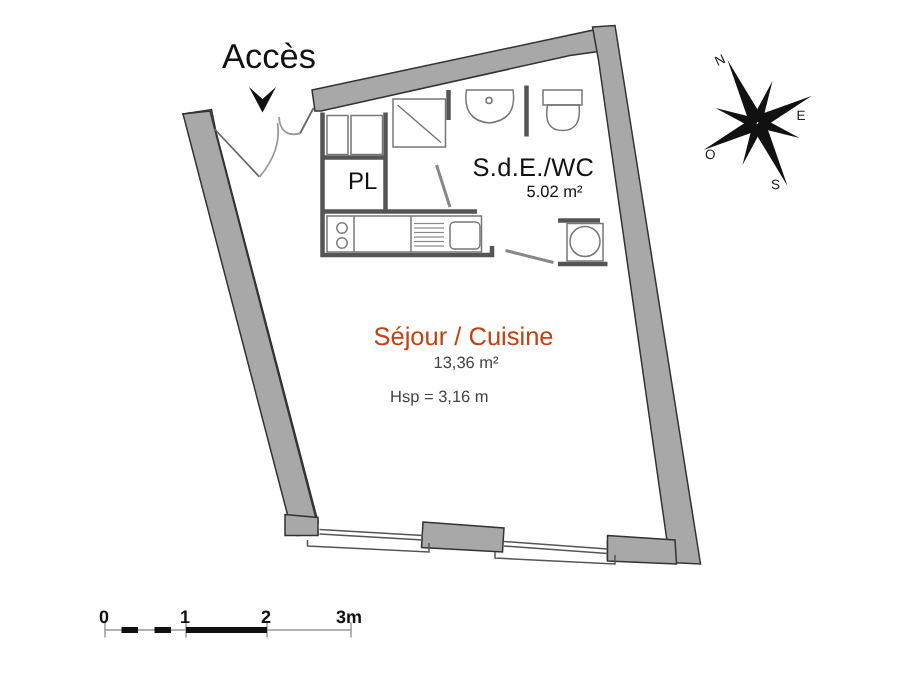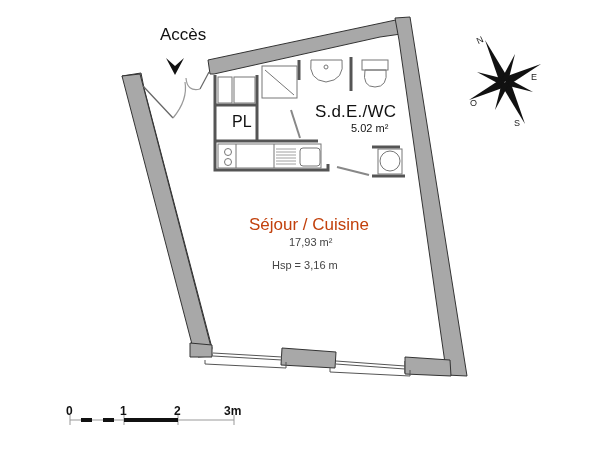--- a/index.html
+++ b/index.html
@@ -1,26 +1,26 @@
 <!DOCTYPE html>
 <html><head>
 <meta charset="utf-8">
 <style>
   html, body { margin: 0; padding: 0; background: #ffffff; }
   body { width: 600px; height: 450px; position: relative; overflow: hidden;
          font-family: "Liberation Sans", sans-serif; }
   svg { position: absolute; left: 0; top: 0; }
   .lbl { position: absolute; color: #111; white-space: nowrap; line-height: 1; }
-  .acces { left: 148px; top: 26px; font-size: 17px; margin-left: 12px; }
+  .acces { left: 148px; top: 26px; font-size: 23px; }
   .sde { left: 315px; top: 103px; font-size: 17px; letter-spacing: 0.2px; }
   .sde-area { left: 351px; top: 123px; font-size: 11px; }
   .pl { left: 232px; top: 114px; font-size: 16px; }
   .sejour { left: 249px; top: 216px; font-size: 17px; color: #c2410c; }
   .sejour-area { left: 289px; top: 237px; font-size: 11px; color: #444; }
-  .hsp { left: 272px; top: 260px; font-size: 11px; color: #444; }
+  .hsp { left: 260px; top: 260px; font-size: 11px; color: #444; }
   .cmp { font-size: 9px; color: #222; }
   .scale-t { font-size: 12px; font-weight: bold; color: #111; }
 </style>
 </head>
 <body>
 
 <svg width="600" height="450" viewBox="0 0 600 450">
 
   <g fill="#a8a8a8" stroke="#333" stroke-width="1">
 
@@ -129,21 +129,21 @@
     <rect x="103" y="418" width="11" height="4" fill="#111"></rect>
     <rect x="124" y="418" width="54" height="4" fill="#111"></rect>
   </g>
 </svg>
 
 <div class="lbl acces">Accès</div>
 <div class="lbl pl">PL</div>
 <div class="lbl sde">S.d.E./WC</div>
 <div class="lbl sde-area">5.02 m²</div>
 <div class="lbl sejour">Séjour / Cuisine</div>
-<div class="lbl sejour-area">17,93 m²</div>
+<div class="lbl sejour-area">13,36 m²</div>
 <div class="lbl hsp">Hsp =  3,16 m</div>
 
 <div class="lbl cmp" style="left:477px; top:36px; transform:rotate(-25deg);">N</div>
 <div class="lbl cmp" style="left:531px; top:73px;">E</div>
 <div class="lbl cmp" style="left:514px; top:119px;">S</div>
 <div class="lbl cmp" style="left:470px; top:99px;">O</div>
 
 <div class="lbl scale-t" style="left:66px; top:405px;">0</div>
 <div class="lbl scale-t" style="left:120px; top:405px;">1</div>
 <div class="lbl scale-t" style="left:174px; top:405px;">2</div>

